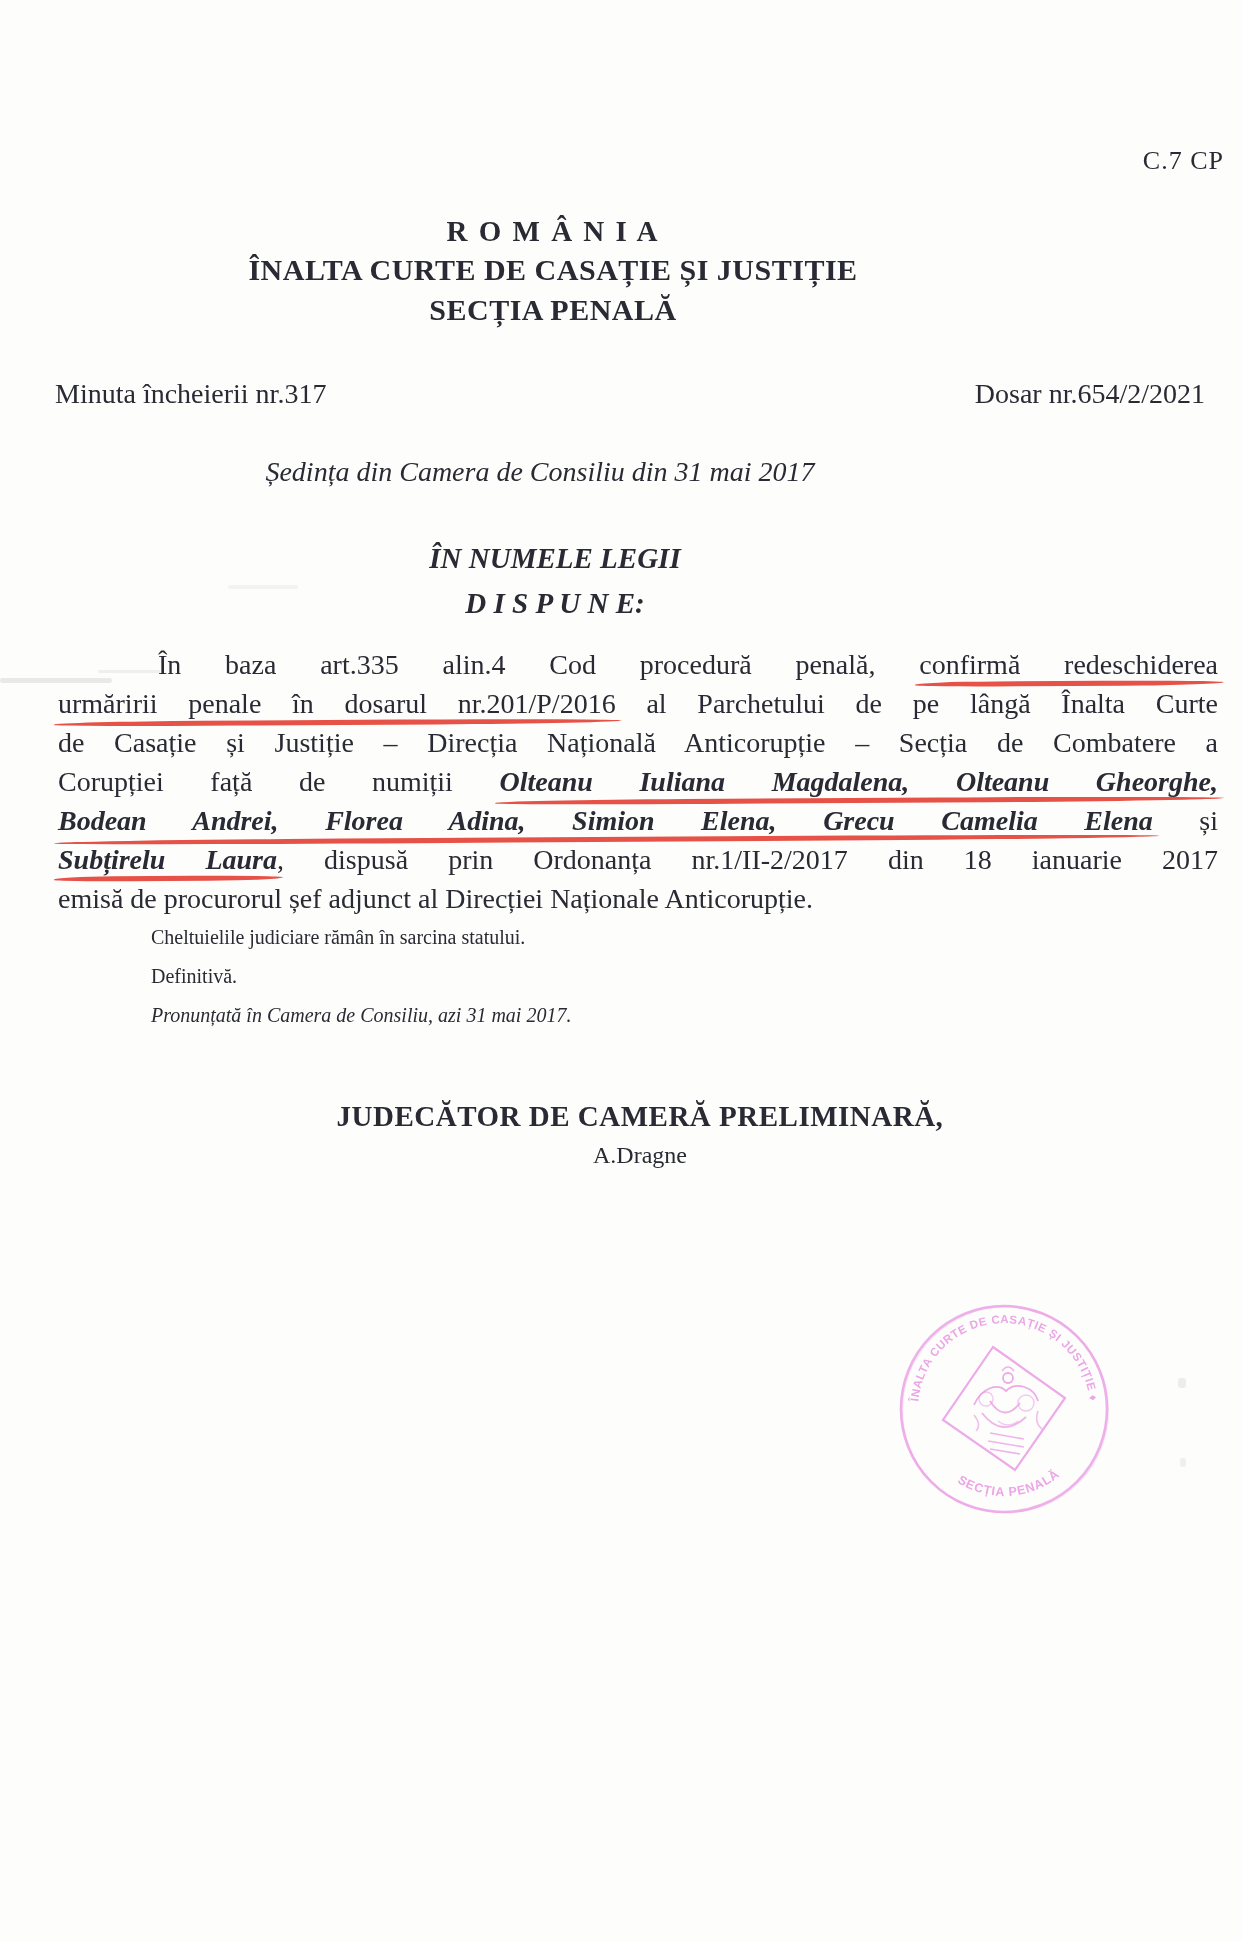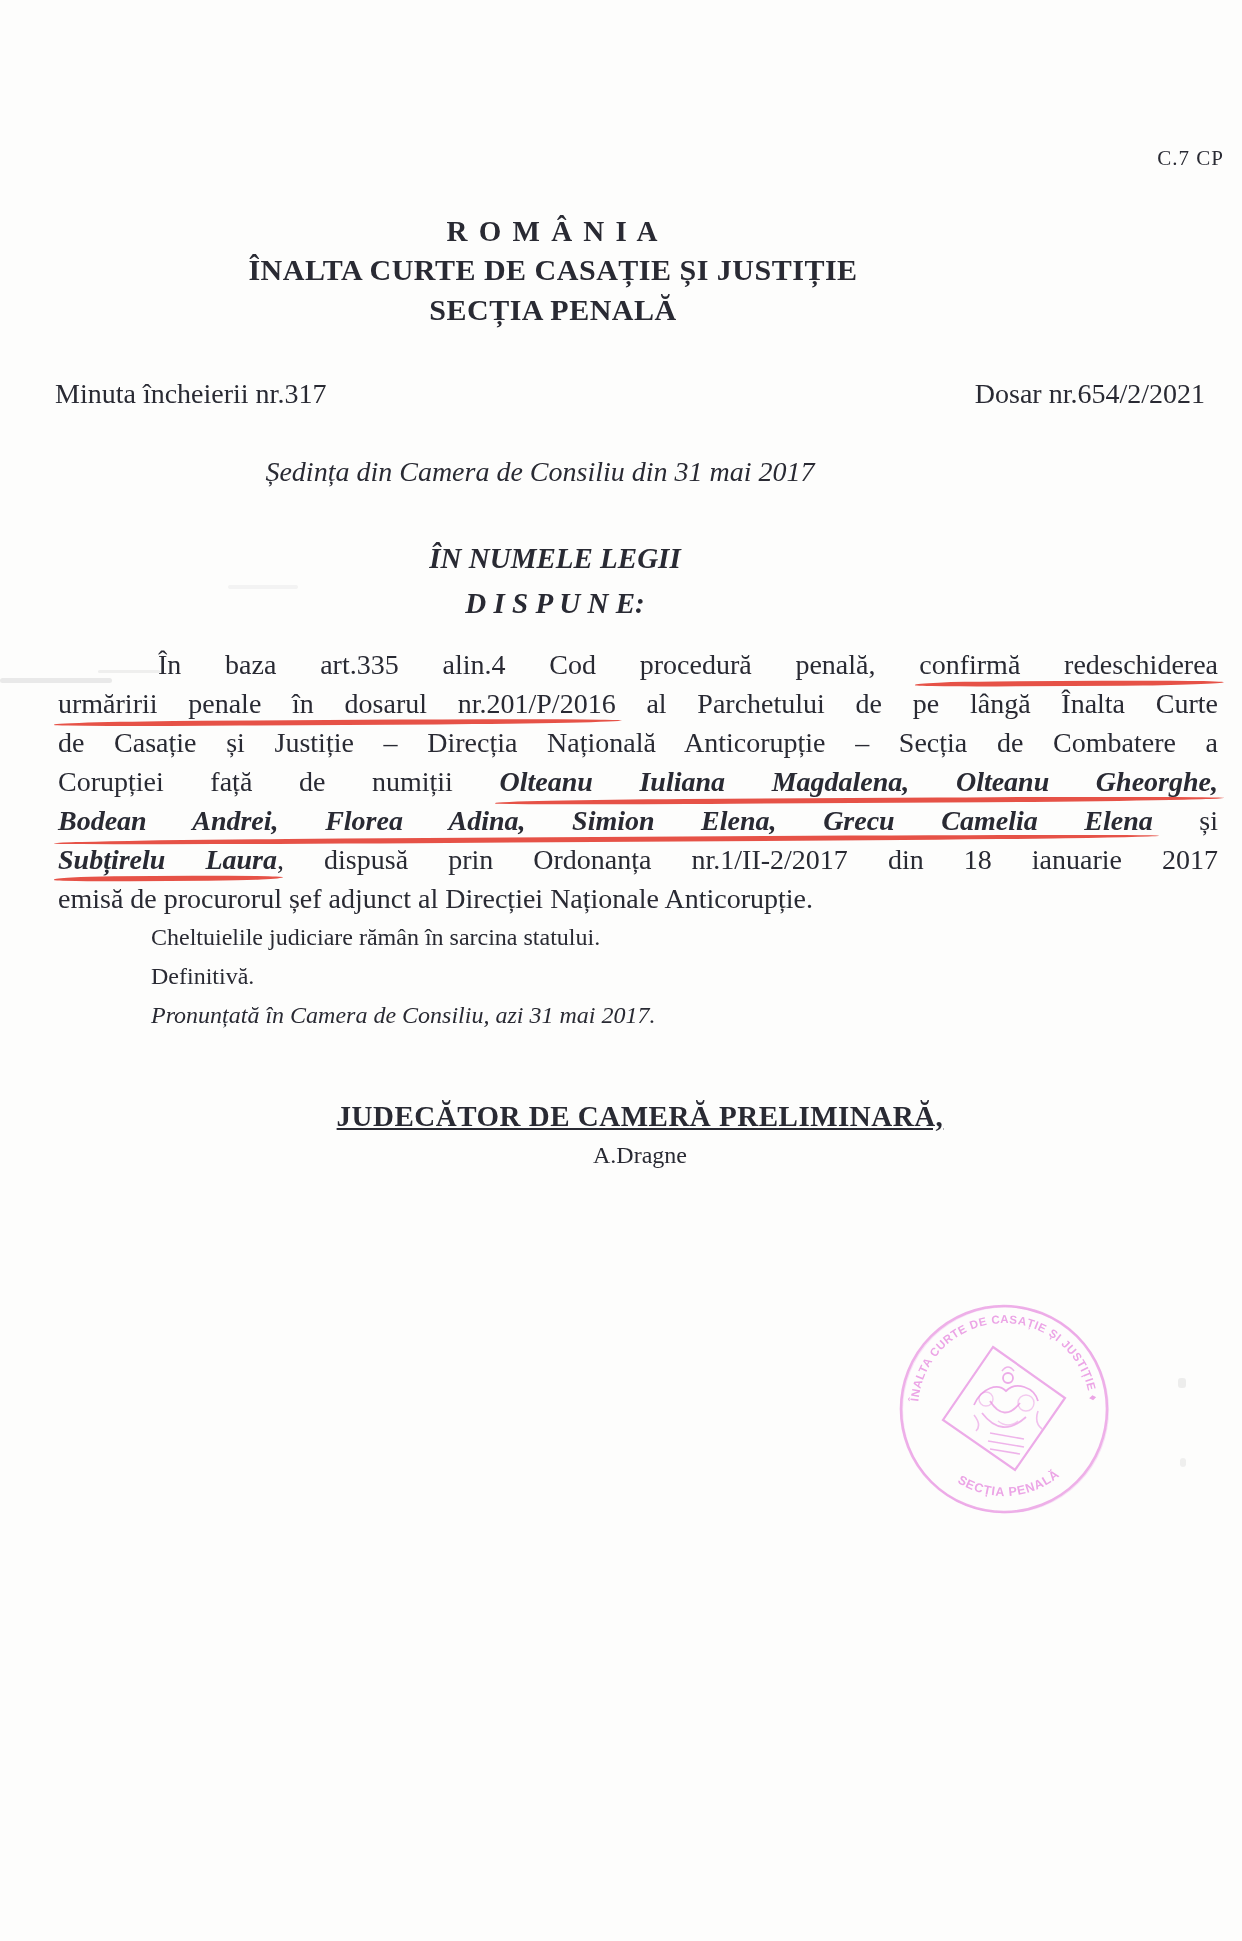--- a/index.html
+++ b/index.html
@@ -15,21 +15,21 @@
     width:1242px;height:1941px;
     margin:0 auto;
     background:#fdfdfc;
     overflow:hidden;
     font-family:"Liberation Serif","DejaVu Serif",serif;
     color:var(--ink);
   }
   
   .corner-mark{
     position:absolute;top:146px;right:18px;
-    font-size:21px;letter-spacing:1px;
+    font-size:26px;letter-spacing:1px;
   }
   .header-block{
     position:absolute;top:212px;left:0;width:1106px;
     text-align:center;font-weight:bold;line-height:1.32;
   }
   .header-country{font-size:29px;letter-spacing:2px;}
   .header-court{font-size:30px;letter-spacing:.5px;}
   .header-section{font-size:30px;letter-spacing:.5px;}
   
   .meta-row{
@@ -59,29 +59,29 @@
   .redline{position:relative;}
   .redline::after{
     content:"";position:absolute;left:-4px;right:-6px;bottom:-5px;height:4.5px;
     background:var(--red-underline);opacity:.88;
     border-radius:40% 60% 50% 50% / 100% 70% 100% 60%;
     transform:rotate(-0.35deg);
   }
   
   .closing-block{
     position:absolute;top:918px;left:46px;width:1160px;
-    font-size:24px;line-height:39px;
+    font-size:20px;line-height:39px;
   }
   .closing-line{padding-left:105px;}
   .closing-line.italic{font-style:italic;}
   
   .judge-block{
     position:absolute;top:1100px;left:40px;width:1200px;text-align:center;
   }
-  .judge-title{font-weight:bold;font-size:29px;letter-spacing:.5px;text-decoration:underline;}
+  .judge-title{font-weight:bold;font-size:29px;letter-spacing:.5px;}
   .judge-name{font-size:24px;margin-top:9px;}
   
   .stamp{
     position:absolute;left:878px;top:1283px;width:252px;height:252px;
     opacity:.85;
   }
   .stamp svg{display:block;}
   .stamp text{
     font-family:"Liberation Sans","DejaVu Sans",sans-serif;
     font-weight:bold;

